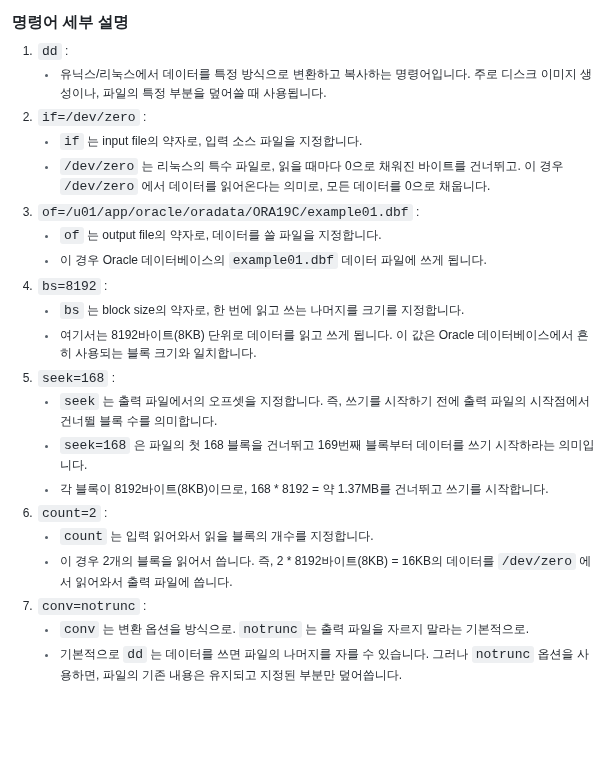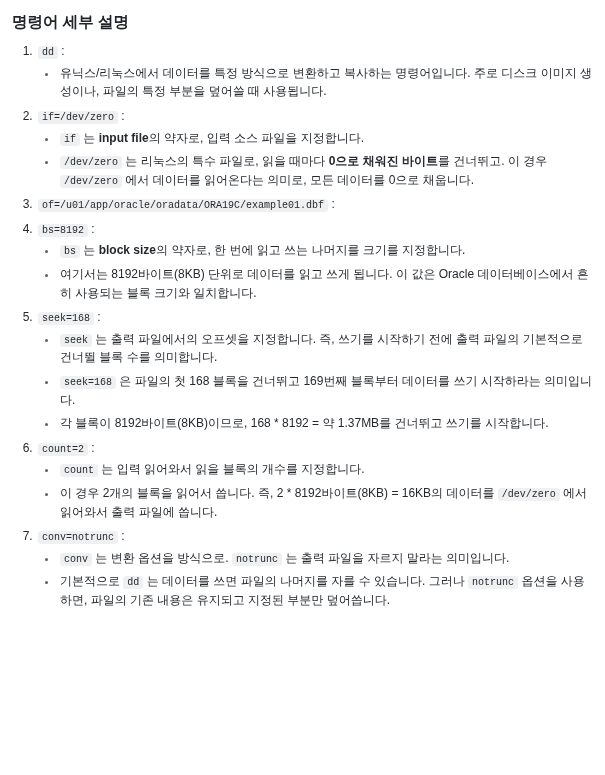--- a/index.html
+++ b/index.html
@@ -57,26 +57,26 @@
     font-size: 11px;
   }
   .txt {
     display: inline;
   }
   code {
     font-family: "Liberation Mono", "DejaVu Sans Mono", monospace;
     background: #eef0f2;
     border-radius: 3px;
     padding: 1px 4px;
-    font-size: 10px;
+    font-size: 13px;
     color: #24292f;
     white-space: nowrap;
   }
   .bold {
-    font-weight: bold;
+    font-weight: normal;
   }
 </style>
 </head>
 <body>
 
 <div class="page">
   <h1 class="title">명령어 세부 설명</h1>
   <ol class="top-list">
       <li>
         <div class="item-head"><code>dd</code><span class="txt"> :</span></div>
@@ -86,44 +86,48 @@
       </li>
       <li>
         <div class="item-head"><code>if=/dev/zero</code><span class="txt"> :</span></div>
         <ul class="sub-list">
           <li><code>if</code><span class="txt"> 는 </span><span class="bold">input file</span><span class="txt">의 약자로, 입력 소스 파일을 지정합니다.</span></li>
           <li><code>/dev/zero</code><span class="txt"> 는 리눅스의 특수 파일로, 읽을 때마다 </span><span class="bold">0으로 채워진 바이트</span><span class="txt">를 건너뛰고. 이 경우 </span><code>/dev/zero</code><span class="txt"> 에서 데이터를 읽어온다는 의미로, 모든 데이터를 0으로 채웁니다.</span></li>
         </ul>
       </li>
       <li>
         <div class="item-head"><code>of=/u01/app/oracle/oradata/ORA19C/example01.dbf</code><span class="txt"> :</span></div>
+        <ul class="sub-list">
+          <li><code>of</code><span class="txt"> 는 </span><span class="bold">output file</span><span class="txt">의 약자로, 데이터를 쓸 파일을 지정합니다.</span></li>
+          <li><span class="txt">이 경우 Oracle 데이터베이스의 </span><code>example01.dbf</code><span class="txt"> 데이터 파일에 쓰게 됩니다.</span></li>
+        </ul>
       </li>
       <li>
         <div class="item-head"><code>bs=8192</code><span class="txt"> :</span></div>
         <ul class="sub-list">
           <li><code>bs</code><span class="txt"> 는 </span><span class="bold">block size</span><span class="txt">의 약자로, 한 번에 읽고 쓰는 나머지를 크기를 지정합니다.</span></li>
           <li><span class="txt">여기서는 8192바이트(8KB) 단위로 데이터를 읽고 쓰게 됩니다. 이 값은 Oracle 데이터베이스에서 흔히 사용되는 블록 크기와 일치합니다.</span></li>
         </ul>
       </li>
       <li>
         <div class="item-head"><code>seek=168</code><span class="txt"> :</span></div>
         <ul class="sub-list">
-          <li><code>seek</code><span class="txt"> 는 출력 파일에서의 오프셋을 지정합니다. 즉, 쓰기를 시작하기 전에 출력 파일의 기본적으로 건너뛸 블록 수를 의미합니다.</span></li>
+          <li><code>seek</code><span class="txt"> 는 출력 파일에서의 오프셋을 지정합니다. 즉, 쓰기를 시작하기 전에 출력 파일의 시작점에서 건너뛸 블록 수를 의미합니다.</span></li>
           <li><code>seek=168</code><span class="txt"> 은 파일의 첫 168 블록을 건너뛰고 169번째 블록부터 데이터를 쓰기 시작하라는 의미입니다.</span></li>
           <li><span class="txt">각 블록이 8192바이트(8KB)이므로, 168 * 8192 = 약 1.37MB를 건너뛰고 쓰기를 시작합니다.</span></li>
         </ul>
       </li>
       <li>
         <div class="item-head"><code>count=2</code><span class="txt"> :</span></div>
         <ul class="sub-list">
           <li><code>count</code><span class="txt"> 는 입력 읽어와서 읽을 블록의 개수를 지정합니다.</span></li>
           <li><span class="txt">이 경우 2개의 블록을 읽어서 씁니다. 즉, 2 * 8192바이트(8KB) = 16KB의 데이터를 </span><code>/dev/zero</code><span class="txt"> 에서 읽어와서 출력 파일에 씁니다.</span></li>
         </ul>
       </li>
       <li>
         <div class="item-head"><code>conv=notrunc</code><span class="txt"> :</span></div>
         <ul class="sub-list">
-          <li><code>conv</code><span class="txt"> 는 변환 옵션을 방식으로. </span><code>notrunc</code><span class="txt"> 는 출력 파일을 자르지 말라는 의미입니다.</span></li>
+          <li><code>conv</code><span class="txt"> 는 변환 옵션을 방식으로. </span><code>notrunc</code><span class="txt"> 는 출력 파일을 자르지 말라는 기본적으로.</span></li>
           <li><span class="txt">기본적으로 </span><code>dd</code><span class="txt"> 는 데이터를 쓰면 파일의 나머지를 자를 수 있습니다. 그러나 </span><code>notrunc</code><span class="txt"> 옵션을 사용하면, 파일의 기존 내용은 유지되고 지정된 부분만 덮어씁니다.</span></li>
         </ul>
       </li>
     </ol>
 </div>
 
 </body></html>

